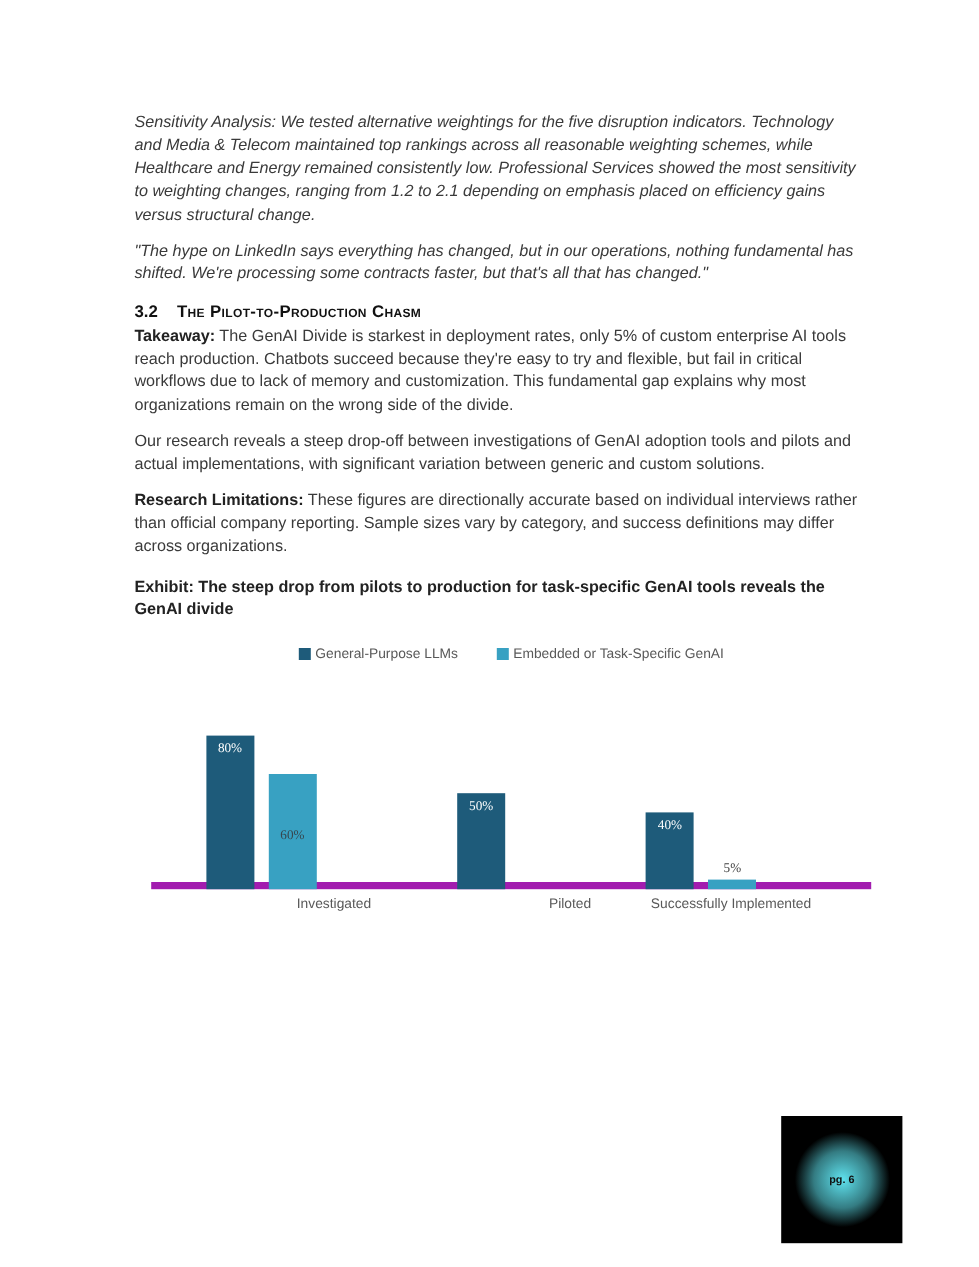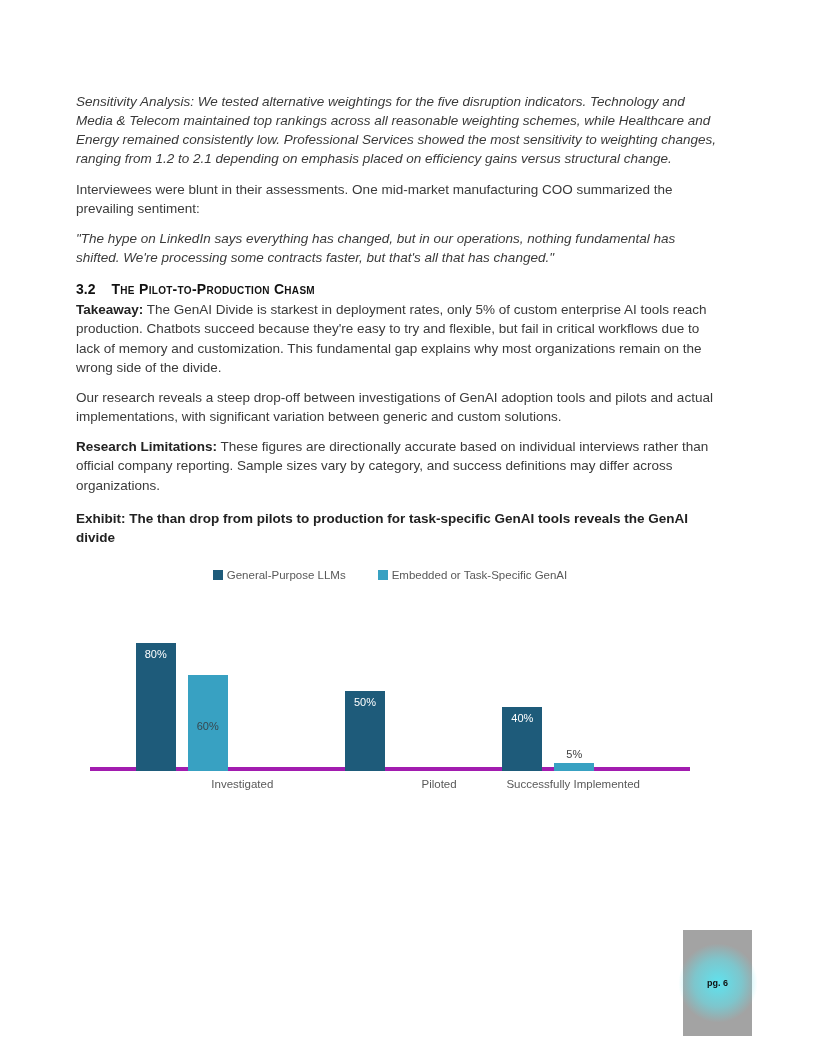--- a/index.html
+++ b/index.html
@@ -7,21 +7,21 @@
   .page {
     position: relative;
     width: 816px;
     height: 1056px;
     margin: 0 auto;
     background: #ffffff;
     font-family: "Liberation Sans", sans-serif;
     color: #3a3a3a;
     overflow: hidden;
   }
-  .content { padding: 92px 96px 0 76px; }
+  .content { padding: 92px 96px 0 112px; }
   .para {
     font-size: 13.5px;
     line-height: 1.42;
     margin-bottom: 11px;
   }
   .italic { font-style: italic; }
   .bold-lead { font-weight: bold; color: #222222; }
   .section-heading {
     font-size: 14px;
     font-weight: bold;
@@ -35,75 +35,74 @@
     line-height: 1.42;
     font-weight: bold;
     color: #222222;
     margin: 14px 0 0 0;
   }
   
   .chart { margin: 22px 0 0 14px; width: 600px; }
   .legend { display: flex; justify-content: center; gap: 32px; margin-bottom: 30px; text-align: center; }
   .legend-item { display: flex; align-items: center; font-size: 11.5px; color: #595959; }
   .legend-marker { width: 10px; height: 10px; margin-right: 4px; flex: 0 0 auto; }
-  .plot { position: relative; width: 600px; height: 160px; border-bottom: 4px solid #a21caf; }
+  .plot { position: relative; width: 600px; height: 160px; border-bottom: 6px solid #a21caf; font-family: Liberation Serif, serif; }
   .groups { display: flex; width: 550px; height: 160px; }
   .bar-group { flex: 1; display: flex; justify-content: center; align-items: flex-end; gap: 12px; height: 160px; }
   .bar-wrap { position: relative; width: 40px; height: 160px; }
   .bar { position: absolute; bottom: 0; left: 0; width: 100%; }
   .bar-label {
     position: absolute; left: -6px; right: -6px;
     text-align: center; font-size: 11px; white-space: nowrap;
   }
   .x-labels { display: flex; width: 550px; margin-top: 7px; }
   .x-label { flex: 1; text-align: right; font-size: 11.5px; color: #595959; }
   
   .footer-panel {
     position: absolute; right: 64px; bottom: 20px;
-    width: 69px; height: 106px;
-    background: #a3a3a3;
+    width: 101px; height: 106px;
+    background: #000000;
   }
   .page-glow {
     position: absolute; left: 50%; top: 50%;
     width: 80px; height: 80px;
     transform: translate(-50%, -50%);
     border-radius: 50%;
     background: radial-gradient(circle, #5fe2ee 0%, rgba(95,226,238,0.55) 42%, rgba(95,226,238,0) 70%);
     display: flex; align-items: center; justify-content: center;
   }
   .page-num { font-size: 9px; font-weight: bold; color: #111111; }
 </style>
 </head>
 <body>
 
 <div class="page">
   <div class="content">
 
     <p class="para italic">Sensitivity Analysis: We tested alternative weightings for the five disruption indicators. Technology and Media &amp; Telecom maintained top rankings across all reasonable weighting schemes, while Healthcare and Energy remained consistently low. Professional Services showed the most sensitivity to weighting changes, ranging from 1.2 to 2.1 depending on emphasis placed on efficiency gains versus structural change.</p>
 
 
-    <p class="para">Interviewees were blunt in their assessments. One mid-market manufacturing COO summarized the prevailing sentiment:</p>
 
     <p class="para italic">"The hype on LinkedIn says everything has changed, but in our operations, nothing fundamental has shifted. We're processing some contracts faster, but that's all that has changed."</p>
 
     <h2 class="section-heading">
       <span class="section-number">3.2</span><span class="section-title">The Pilot-to-Production Chasm</span>
     </h2>
 
     <p class="para">
       <span class="bold-lead">Takeaway:</span><span> The GenAI Divide is starkest in deployment rates, only 5% of custom enterprise AI tools reach production. Chatbots succeed because they're easy to try and flexible, but fail in critical workflows due to lack of memory and customization. This fundamental gap explains why most organizations remain on the wrong side of the divide.</span>
     </p>
 
     <p class="para">Our research reveals a steep drop-off between investigations of GenAI adoption tools and pilots and actual implementations, with significant variation between generic and custom solutions.</p>
 
     <p class="para">
       <span class="bold-lead">Research Limitations:</span><span> These figures are directionally accurate based on individual interviews rather than official company reporting. Sample sizes vary by category, and success definitions may differ across organizations.</span>
     </p>
 
-    <p class="exhibit-caption">Exhibit: The than drop from pilots to production for task-specific GenAI tools reveals the GenAI divide</p>
+    <p class="exhibit-caption">Exhibit: The steep drop from pilots to production for task-specific GenAI tools reveals the GenAI divide</p>
 
     <div class="chart">
       <div class="legend">
           <div class="legend-item">
             <span class="legend-marker" style="background: rgb(30, 91, 122);"></span>
             <span class="legend-label">General-Purpose LLMs</span>
           </div>
           <div class="legend-item">
             <span class="legend-marker" style="background: rgb(56, 161, 194);"></span>
             <span class="legend-label">Embedded or Task-Specific GenAI</span>

